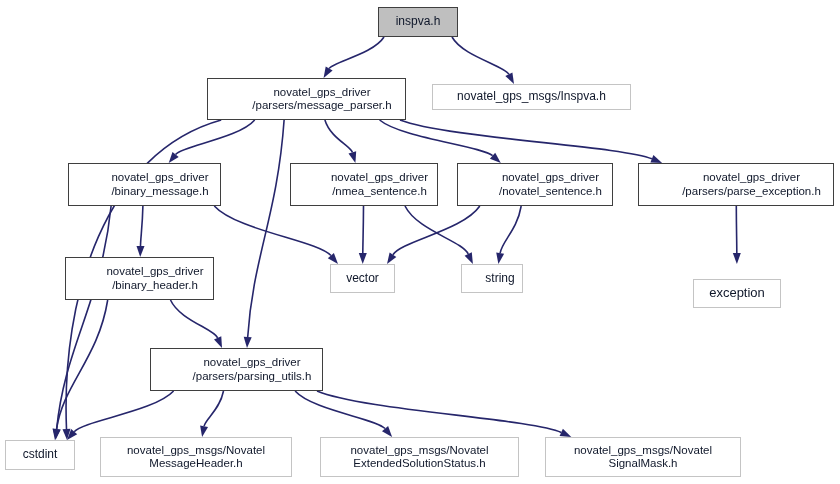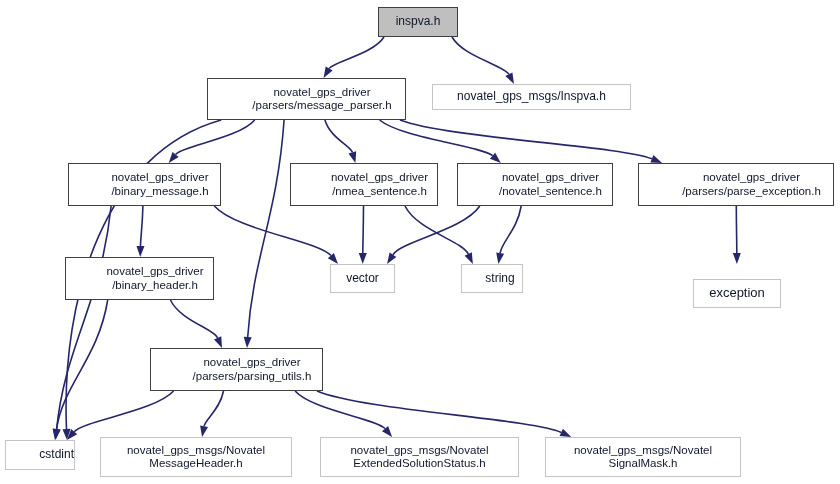--- a/index.html
+++ b/index.html
@@ -125,21 +125,21 @@
 /novatel_sentence.h</span></div>
       <div class="node doc" style="left: 638px; top: 163px; width: 196px; height: 43px; font-size: 11.5px;"><span class="node-label">novatel_gps_driver
 /parsers/parse_exception.h</span></div>
       <div class="node doc" style="left: 65px; top: 257px; width: 149px; height: 43px; font-size: 11.5px;"><span class="node-label">novatel_gps_driver
 /binary_header.h</span></div>
       <div class="node leaf" style="left: 330px; top: 264px; width: 65px; height: 29px; font-size: 12px;"><span class="node-label">vector</span></div>
       <div class="node leaf" style="left: 461px; top: 264px; width: 62px; height: 29px; font-size: 12px; padding-left: 16px;"><span class="node-label">string</span></div>
       <div class="node leaf" style="left: 693px; top: 264px; width: 88px; height: 29px; font-size: 13px; margin-top: 15px;"><span class="node-label">exception</span></div>
       <div class="node doc" style="left: 150px; top: 348px; width: 173px; height: 43px; font-size: 11.5px;"><span class="node-label">novatel_gps_driver
 /parsers/parsing_utils.h</span></div>
-      <div class="node leaf" style="left: 5px; top: 440px; width: 70px; height: 30px; font-size: 12px; justify-content: flex-end;"><span class="node-label">cstdint</span></div>
+      <div class="node leaf" style="left: 5px; top: 440px; width: 70px; height: 30px; font-size: 12px;"><span class="node-label">cstdint</span></div>
       <div class="node leaf" style="left: 100px; top: 437px; width: 192px; height: 40px; font-size: 11.5px;"><span class="node-label">novatel_gps_msgs/Novatel
 MessageHeader.h</span></div>
       <div class="node leaf" style="left: 320px; top: 437px; width: 199px; height: 40px; font-size: 11.5px;"><span class="node-label">novatel_gps_msgs/Novatel
 ExtendedSolutionStatus.h</span></div>
       <div class="node leaf" style="left: 545px; top: 437px; width: 196px; height: 40px; font-size: 11.5px;"><span class="node-label">novatel_gps_msgs/Novatel
 SignalMask.h</span></div>
     </div>
 </div>
 
 </body></html>

